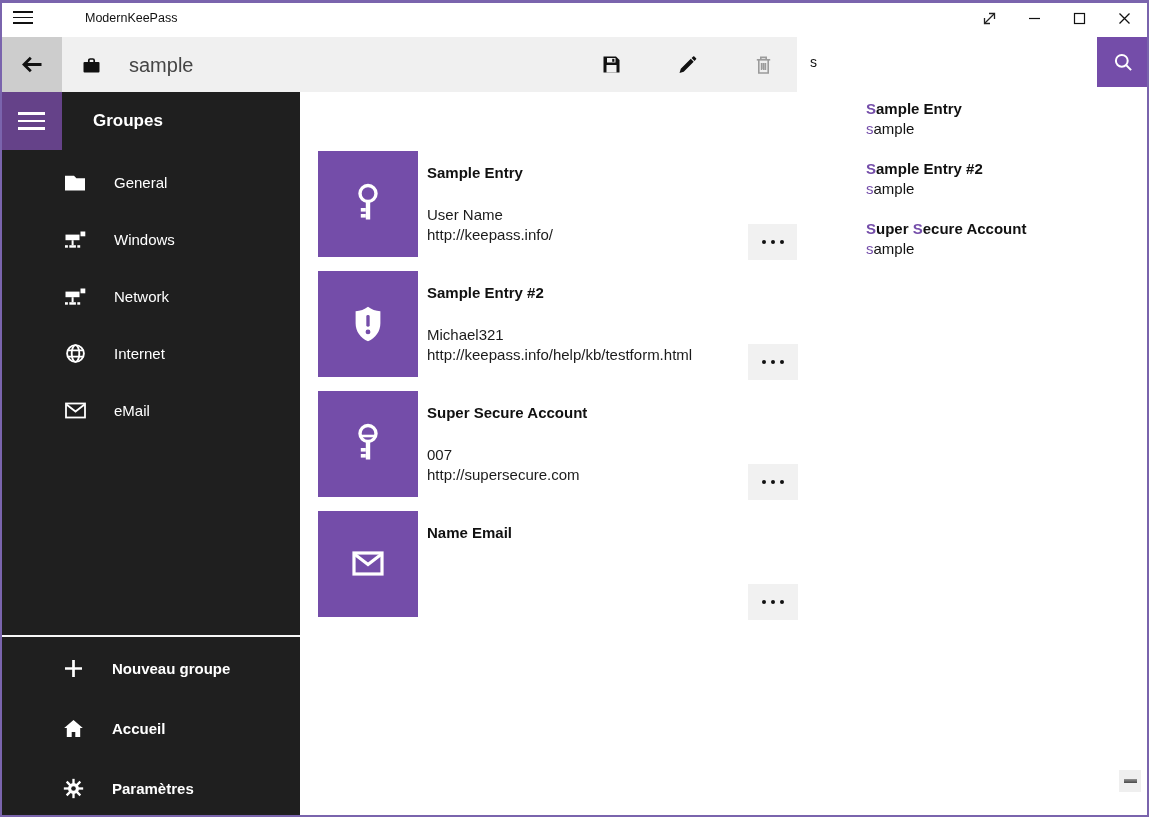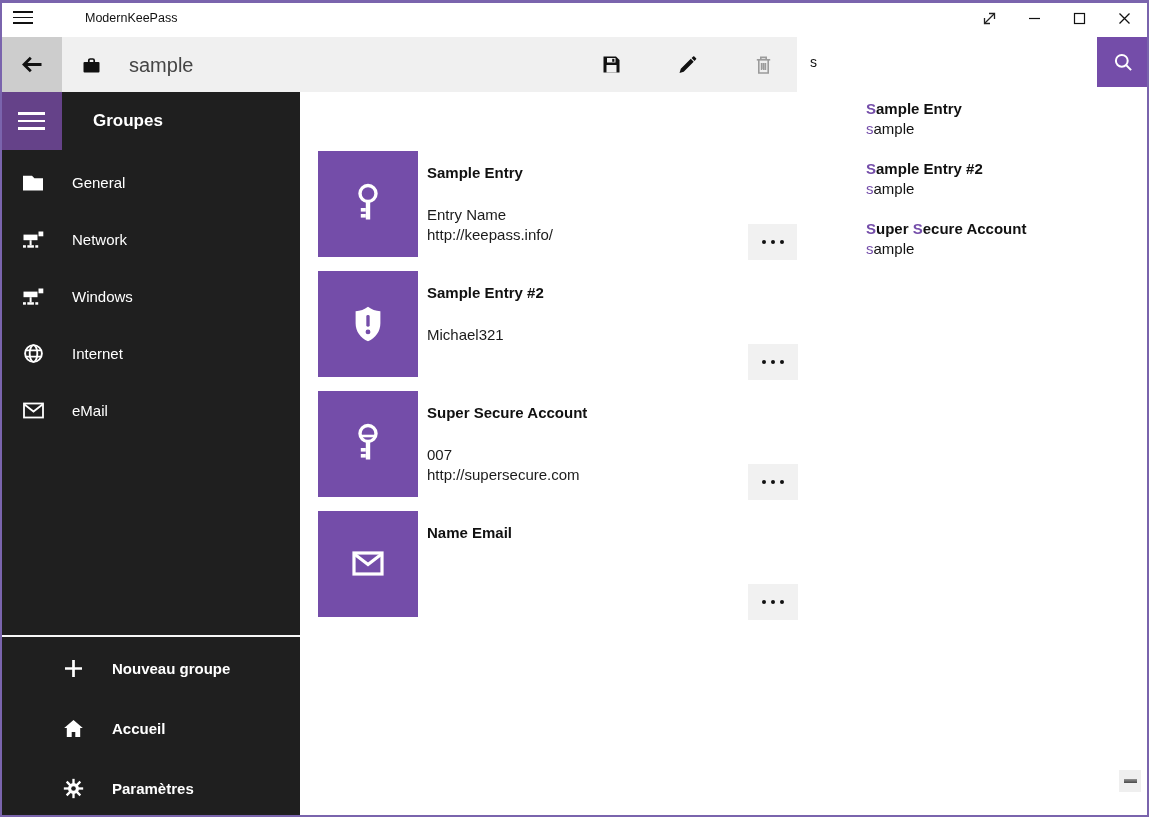--- a/index.html
+++ b/index.html
@@ -35,21 +35,21 @@
                    background: var(--accent, #744da9); display: flex; align-items: center; justify-content: center; }
 
   
   .sidebar { position: absolute; left: 0; top: 92px; width: 300px; height: 725px; background: var(--sidebar-bg, #1f1f1f); }
   .nav-toggle { position: absolute; left: 0; top: 0; width: 62px; height: 58px;
                 background: var(--accent-dark, #654289); display: flex; flex-direction: column;
                 align-items: center; justify-content: center; gap: 5px; }
   .nav-toggle span { width: 27px; height: 2.4px; background: #fff; }
   .sidebar-heading { position: absolute; left: 93px; top: 0; height: 58px; margin: 0; display: flex;
                      align-items: center; font-size: 17px; font-weight: bold; color: #fff; }
-  .groups { position: absolute; top: 62px; left: 0; right: 0; }
+  .groups { position: absolute; top: 62px; left: 0; right: 0; padding-left: 42px; }
   .group-item { height: 57px; display: flex; align-items: center; cursor: pointer; }
   .actions  { position: absolute; top: 546px; left: 0; right: 0; }
   .action-item { height: 60px; display: flex; align-items: center; cursor: pointer; margin-left: 40px; }
   .row-icon { width: 24px; margin-left: 21px; display: flex; justify-content: center; }
   .row-label { margin-left: 27px; font-size: 15px; color: #fff; }
   .action-item .row-label { font-weight: bold; }
   .separator { position: absolute; top: 543px; left: 0; width: 100%; height: 2px; background: #f7f7f7; }
 
   
   .content { position: absolute; left: 300px; top: 92px; right: 0; bottom: 0; background: #fff; }
@@ -194,36 +194,36 @@
               <g fill="#fff">
                 <rect x="15.5" y="0.5" width="4.8" height="4.8"></rect>
                 <rect x="0.5" y="3.6" width="14" height="5.6"></rect>
                 <rect x="6.6" y="9.2" width="2" height="5"></rect>
                 <rect x="4.3" y="14.2" width="6.6" height="2.5"></rect>
                 <rect x="0" y="14.2" width="2.9" height="2.5"></rect>
                 <rect x="12.3" y="14.2" width="2.9" height="2.5"></rect>
               </g>
             </svg>
         </span>
-        <span class="row-label">Network</span>
+        <span class="row-label">Windows</span>
       </div>
       <div class="group-item">
         <span class="row-icon">
           <svg width="21" height="18" viewBox="0 0 21 18">
               <g fill="#fff">
                 <rect x="15.5" y="0.5" width="4.8" height="4.8"></rect>
                 <rect x="0.5" y="3.6" width="14" height="5.6"></rect>
                 <rect x="6.6" y="9.2" width="2" height="5"></rect>
                 <rect x="4.3" y="14.2" width="6.6" height="2.5"></rect>
                 <rect x="0" y="14.2" width="2.9" height="2.5"></rect>
                 <rect x="12.3" y="14.2" width="2.9" height="2.5"></rect>
               </g>
             </svg>
         </span>
-        <span class="row-label">Windows</span>
+        <span class="row-label">Network</span>
       </div>
       <div class="group-item">
         <span class="row-icon">
           <svg width="21" height="21" viewBox="0 0 21 21">
               <g fill="none" stroke="#fff" stroke-width="1.9">
                 <circle cx="10.5" cy="10.5" r="8.4"></circle>
                 <ellipse cx="10.5" cy="10.5" rx="3.8" ry="8.4"></ellipse>
                 <path d="M2.6 7.4h15.8M2.6 13.6h15.8"></path>
               </g>
             </svg>
@@ -288,21 +288,21 @@
           <svg width="44" height="46" viewBox="0 0 44 46">
               <circle cx="22" cy="12.5" r="8" fill="none" stroke="#fff" stroke-width="3.4"></circle>
               <rect x="19.8" y="20.5" width="4.4" height="18" fill="#fff"></rect>
               <rect x="14.8" y="27" width="5" height="3.6" fill="#fff"></rect>
               <rect x="14.8" y="33" width="5" height="3.6" fill="#fff"></rect>
             </svg>
         </div>
         <div class="entry-text">
           <h3 class="entry-title">Sample Entry</h3>
           <div class="entry-lines">
-            <div>Entry Name</div>
+            <div>User Name</div>
             <div>http://keepass.info/</div>
           </div>
         </div>
         <button class="more-button">
           <span class="dot"></span>
             <span class="dot"></span>
             <span class="dot"></span>
         </button>
       </div>
 
@@ -311,20 +311,21 @@
           <svg width="42" height="42" viewBox="0 0 40 40">
               <path fill="#fff" d="M20 3.5c3.3 2.7 7.4 4.1 11.8 4.3v11.4c0 7.8-4.6 13.9-11.8 17.3C12.8 33.1 8.2 27 8.2 19.2V7.8C12.6 7.6 16.7 6.2 20 3.5z"></path>
               <rect x="18.4" y="11.5" width="3.2" height="11" rx="1.4" fill="var(--accent,#744da9)"></rect>
               <circle cx="20" cy="27.5" r="2.3" fill="var(--accent,#744da9)"></circle>
             </svg>
         </div>
         <div class="entry-text">
           <h3 class="entry-title">Sample Entry #2</h3>
           <div class="entry-lines">
             <div>Michael321</div>
+            <div>http://keepass.info/help/kb/testform.html</div>
           </div>
         </div>
         <button class="more-button">
           <span class="dot"></span>
             <span class="dot"></span>
             <span class="dot"></span>
         </button>
       </div>
 
       <div class="entry-row">

